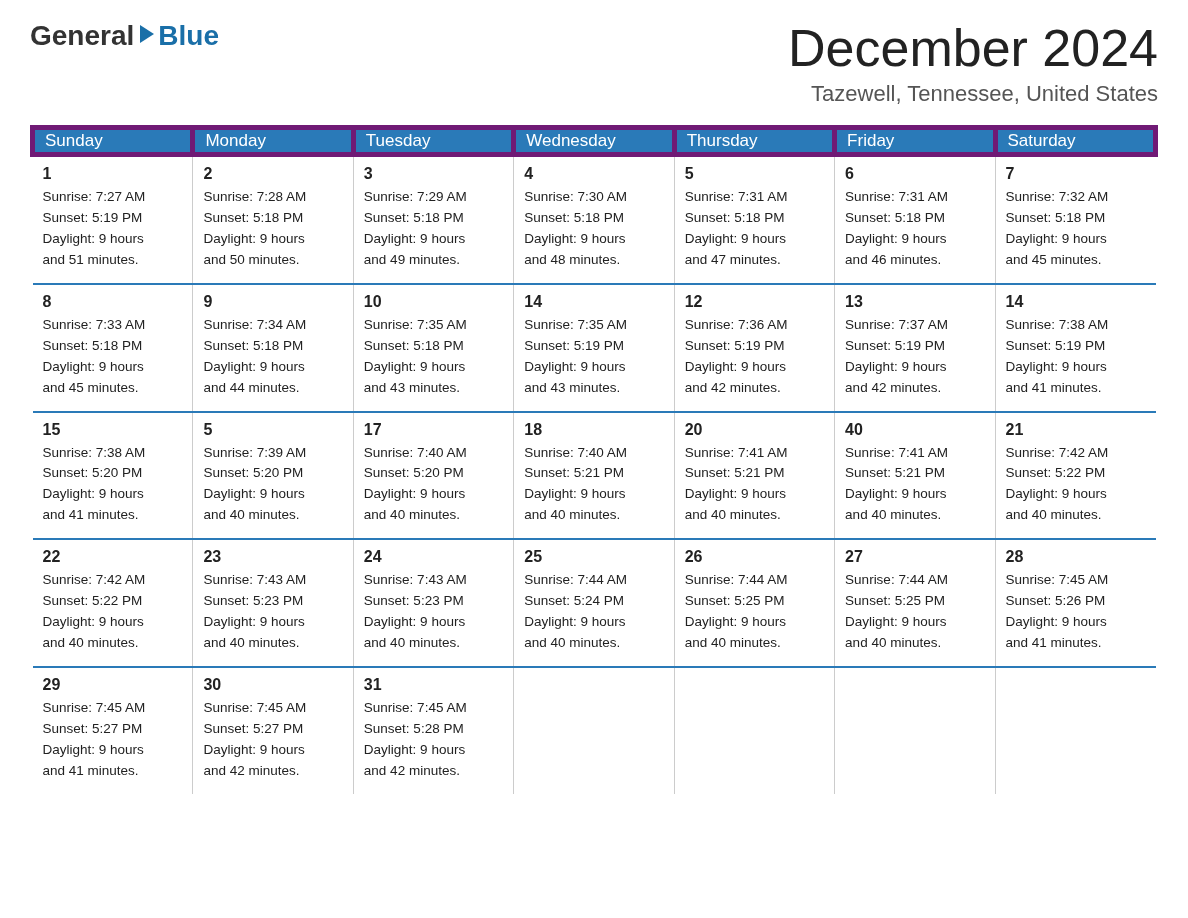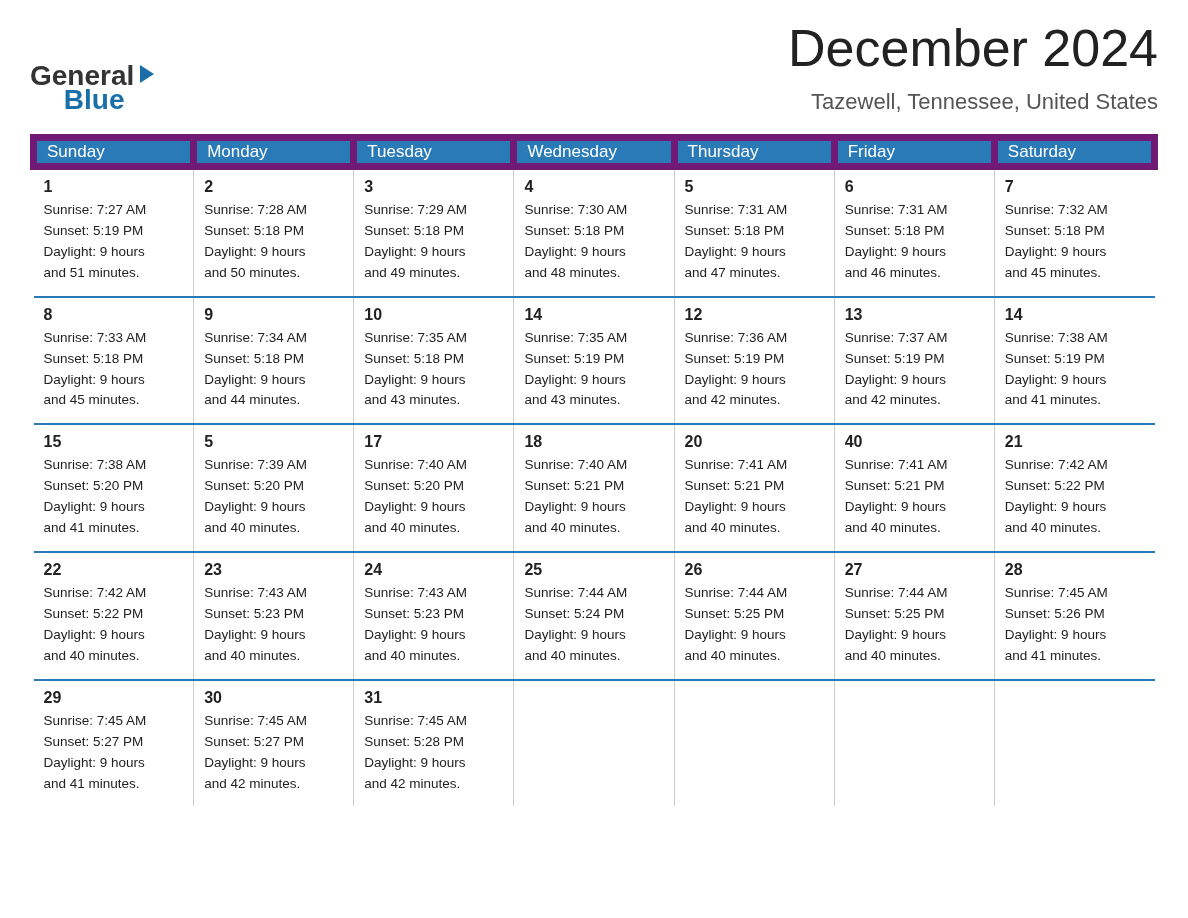--- a/index.html
+++ b/index.html
@@ -11,23 +11,21 @@
       padding: 20px 30px;
     }
     .header {
       display: flex;
       justify-content: space-between;
       align-items: flex-start;
       margin-bottom: 18px;
     }
     .logo {
       display: flex;
-      flex-direction: column;
-      align-items: center;
-      margin-top: 40px;
+      align-items: flex-end;
     }
     .logo-general {
       font-size: 28px;
       font-weight: bold;
       color: #333;
       display: flex;
       align-items: center;
     }
     .logo-blue {
       font-size: 28px;
@@ -40,34 +38,34 @@
     .month-title {
       font-size: 52px;
       font-weight: normal;
       color: #222;
       line-height: 1.1;
       text-align: right;
     }
     .location {
       font-size: 22px;
       color: #555;
-      margin-top: 12px;
+      margin-top: 4px;
     }
     table {
       width: 100%;
       border-collapse: collapse;
     }
     thead tr th {
       background: #2a7ab8;
       color: #fff;
       font-size: 17px;
       font-weight: normal;
       padding: 1px 10px;
       text-align: left;
-      border: 7px solid #701a75;
+      border: 5px solid #701a75;
     }
     tbody tr {
       border-top: 2px solid #2a7ab8;
     }
     tbody tr td {
       vertical-align: top;
       padding: 8px 10px 12px 10px;
       font-size: 13.5px;
       color: #222;
       border-right: 1px solid #ccc;

